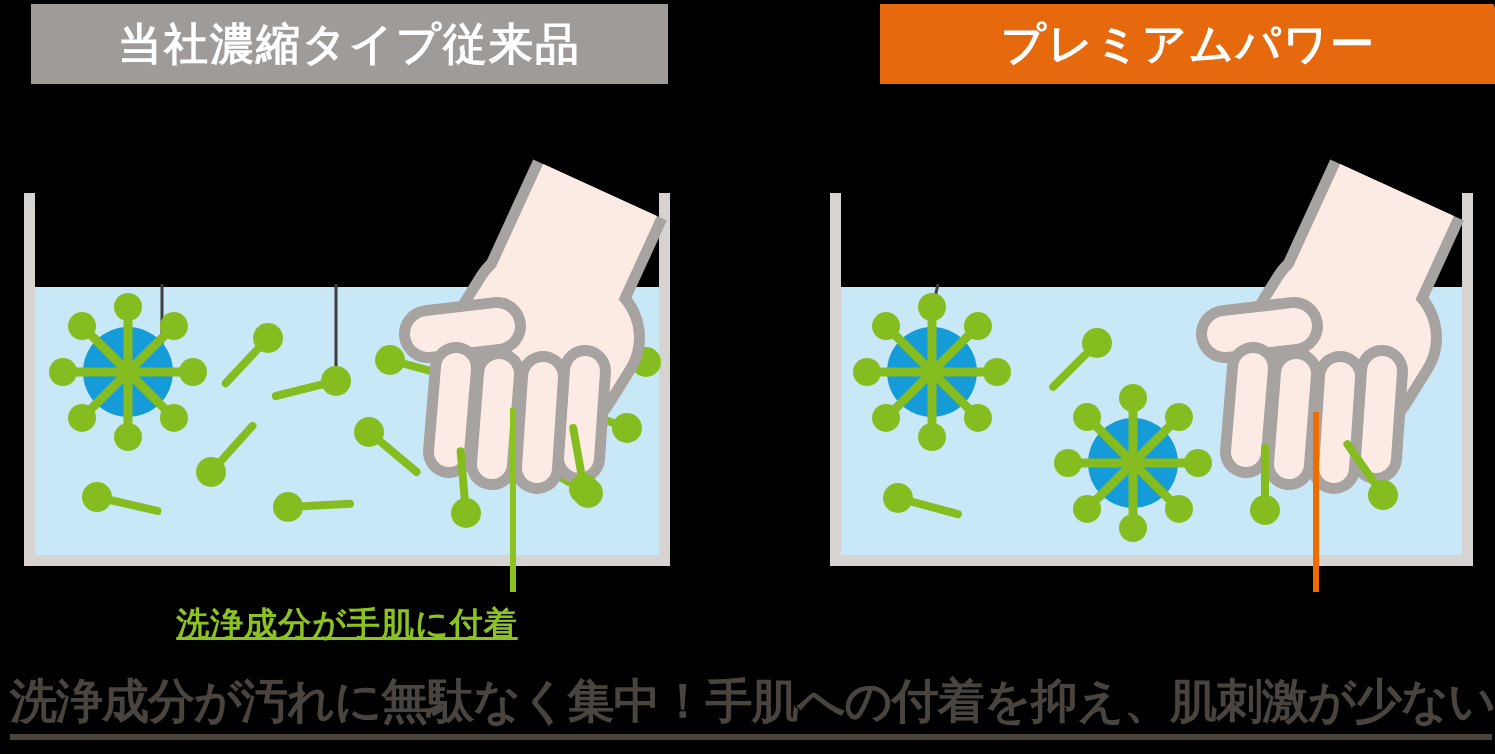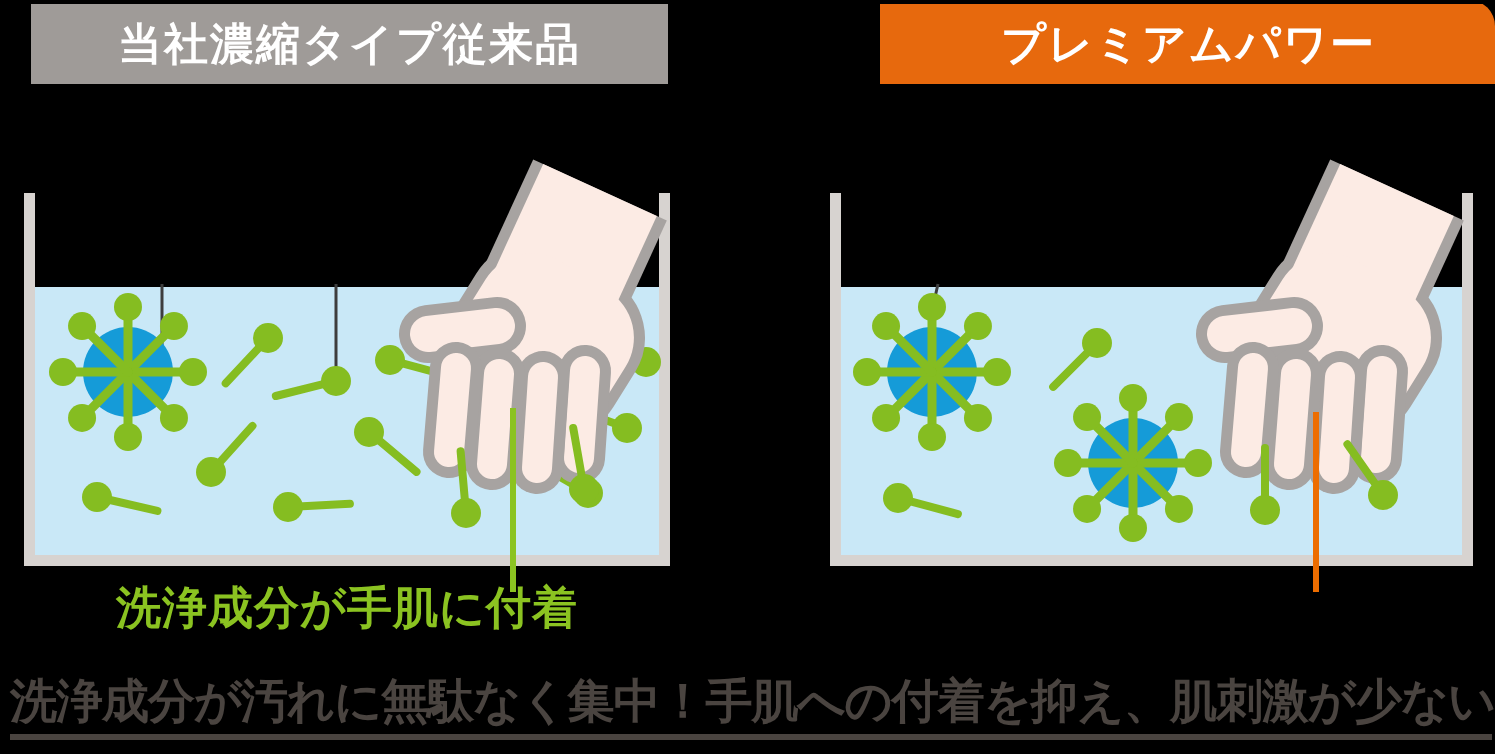--- a/index.html
+++ b/index.html
@@ -1,24 +1,24 @@
 <!DOCTYPE html>
 <html><head>
 <meta charset="utf-8">
 <style>
   html,body{margin:0;padding:0;background:#000;}
   body{width:1495px;height:754px;position:relative;overflow:hidden;
        font-family:"Liberation Sans","DejaVu Sans",sans-serif;}
-  .stage{position:absolute;inset:0;background:#000;border-radius:26px;overflow:hidden;}
+  .stage{position:absolute;inset:0;background:#000;border-radius:9px;overflow:hidden;}
   .hdr{position:absolute;top:4px;height:80px;display:flex;align-items:center;justify-content:center;
        color:#fff;font-size:44px;font-weight:bold;letter-spacing:2px;white-space:nowrap;}
   #hdr-left{left:31px;width:637px;}
   #hdr-right{left:880px;width:617px;}
-  .caption{position:absolute;top:581px;height:54px;display:flex;align-items:center;justify-content:center;
-       font-size:45px;font-weight:bold;letter-spacing:1px;white-space:nowrap;}
+  .caption{position:absolute;top:597px;height:54px;display:flex;align-items:center;justify-content:center;
+       font-size:33px;font-weight:bold;letter-spacing:1px;white-space:nowrap;text-decoration:underline;}
   #cap-left{left:24px;width:646px;}
   #cap-right{left:830px;width:643px;}
   #scene{position:absolute;left:0;top:0;}
   .summary{position:absolute;left:10px;top:670px;width:1482px;font-size:47px;font-weight:bold;
        letter-spacing:-1px;white-space:nowrap;}
   .underline{position:absolute;left:10px;top:734px;width:1482px;height:6px;}
 </style>
 </head>
 <body style="background: rgb(0, 0, 0);">
 

